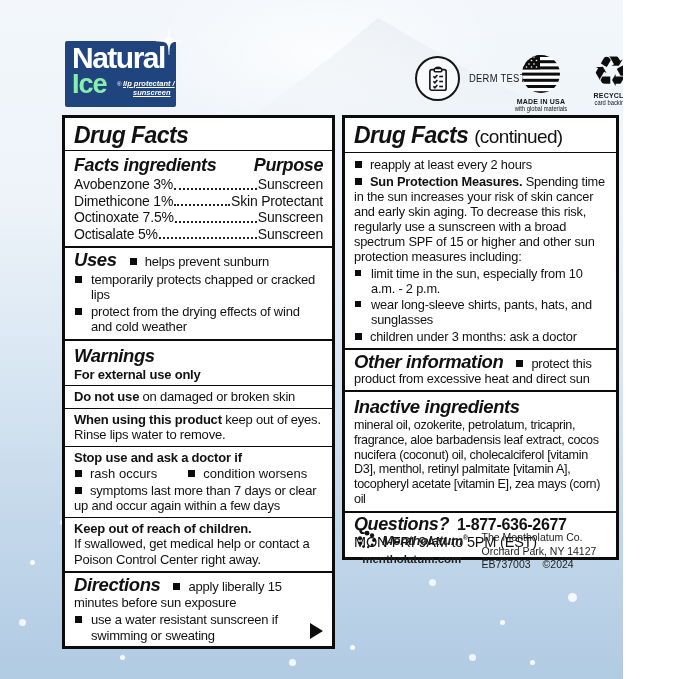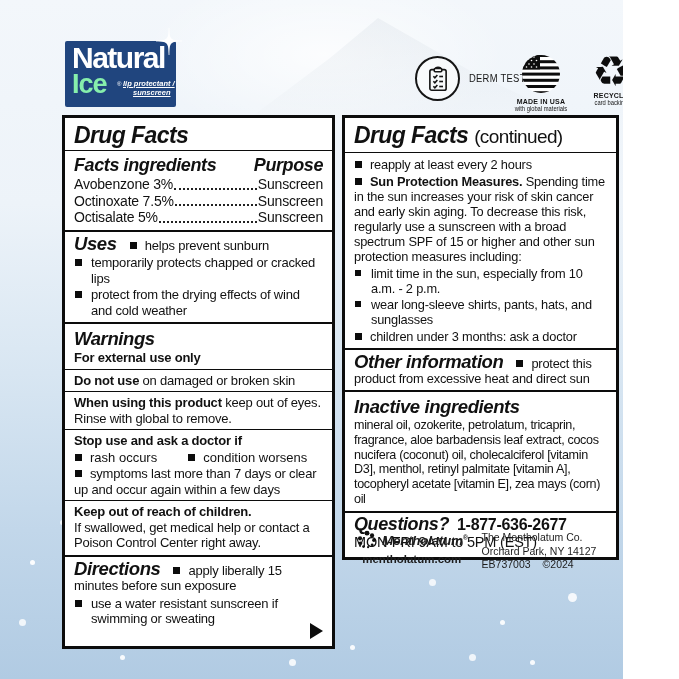--- a/index.html
+++ b/index.html
@@ -162,20 +162,25 @@
     <div class="ai-head">
       <span>Facts ingredients</span>
       <span>Purpose</span>
     </div>
     <div class="ai-row">
       <span>Avobenzone 3%</span>
         <span class="ai-dots"></span>
         <span>Sunscreen</span>
     </div>
     <div class="ai-row">
+      <span>Dimethicone 1%</span>
+        <span class="ai-dots"></span>
+        <span>Skin Protectant</span>
+    </div>
+    <div class="ai-row">
       <span>Octinoxate 7.5%</span>
         <span class="ai-dots"></span>
         <span>Sunscreen</span>
     </div>
     <div class="ai-row">
       <span>Octisalate 5%</span>
         <span class="ai-dots"></span>
         <span>Sunscreen</span>
     </div>
 
@@ -185,21 +190,21 @@
     </p>
     <p class="hang"><span class="sq"></span><span>temporarily protects chapped or cracked lips</span></p>
     <p class="hang"><span class="sq"></span><span>protect from the drying effects of wind and cold weather</span></p>
 
     <hr class="sep">
     <div class="h2">Warnings</div>
     <p class="para" style="font-weight:bold;margin-top:0">For external use only</p>
     <hr class="sep thin">
     <p class="para"><b>Do not use</b><span> on damaged or broken skin</span></p>
     <hr class="sep thin">
-    <p class="para"><b>When using this product</b><span> keep out of eyes. Rinse with global to remove.</span></p>
+    <p class="para"><b>When using this product</b><span> keep out of eyes. Rinse lips water to remove.</span></p>
     <hr class="sep thin">
     <p class="para" style="font-weight:bold;margin-bottom:0">Stop use and ask a doctor if</p>
     <div class="row2">
       <span><span class="sq"></span><span>rash occurs</span></span>
       <span><span class="sq"></span><span>condition worsens</span></span>
     </div>
     <p class="para" style="margin-top:0"><span class="sq"></span><span>symptoms last more than 7 days or clear up and occur again within a few days</span></p>
     <hr class="sep thin">
     <p class="para">
       <b class="bold-block">Keep out of reach of children.</b><span>If swallowed, get medical help or contact a Poison Control Center right away.</span>

